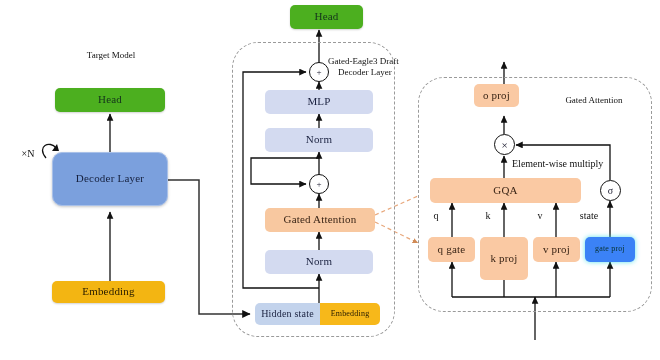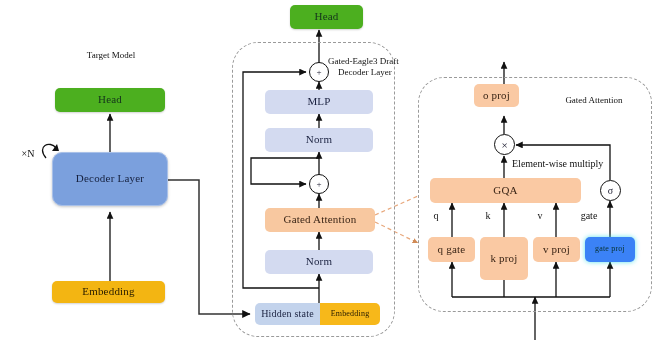--- a/index.html
+++ b/index.html
@@ -121,20 +121,20 @@
 
   <div class="circ" style="left:494px;top:134px;width:21px;height:21px;font-size:11px;">×</div>
   <div class="lbl small" style="left:512px;top:158px;width:110px;text-align:left;">Element-wise multiply</div>
 
   <div class="box c-peach2" style="left:430px;top:178px;width:151px;height:25px;">GQA</div>
   <div class="circ" style="left:600px;top:180px;width:21px;height:21px;font-size:10px;">σ</div>
 
   <div class="lbl small" style="left:429px;top:210px;width:14px;">q</div>
   <div class="lbl small" style="left:481px;top:210px;width:14px;">k</div>
   <div class="lbl small" style="left:533px;top:210px;width:14px;">v</div>
-  <div class="lbl small" style="left:575px;top:210px;width:28px;">gate</div>
+  <div class="lbl small" style="left:575px;top:210px;width:28px;">state</div>
 
   <div class="box c-peach2" style="left:428px;top:237px;width:47px;height:25px;">q gate</div>
   <div class="box c-peach2" style="left:480px;top:237px;width:48px;height:43px;">k proj</div>
   <div class="box c-peach2" style="left:533px;top:237px;width:47px;height:25px;">v proj</div>
   <div class="box c-teal" style="left:585px;top:237px;width:50px;height:25px;font-size:8px;">gate proj</div>
 
 </div>
 
 </body></html>

